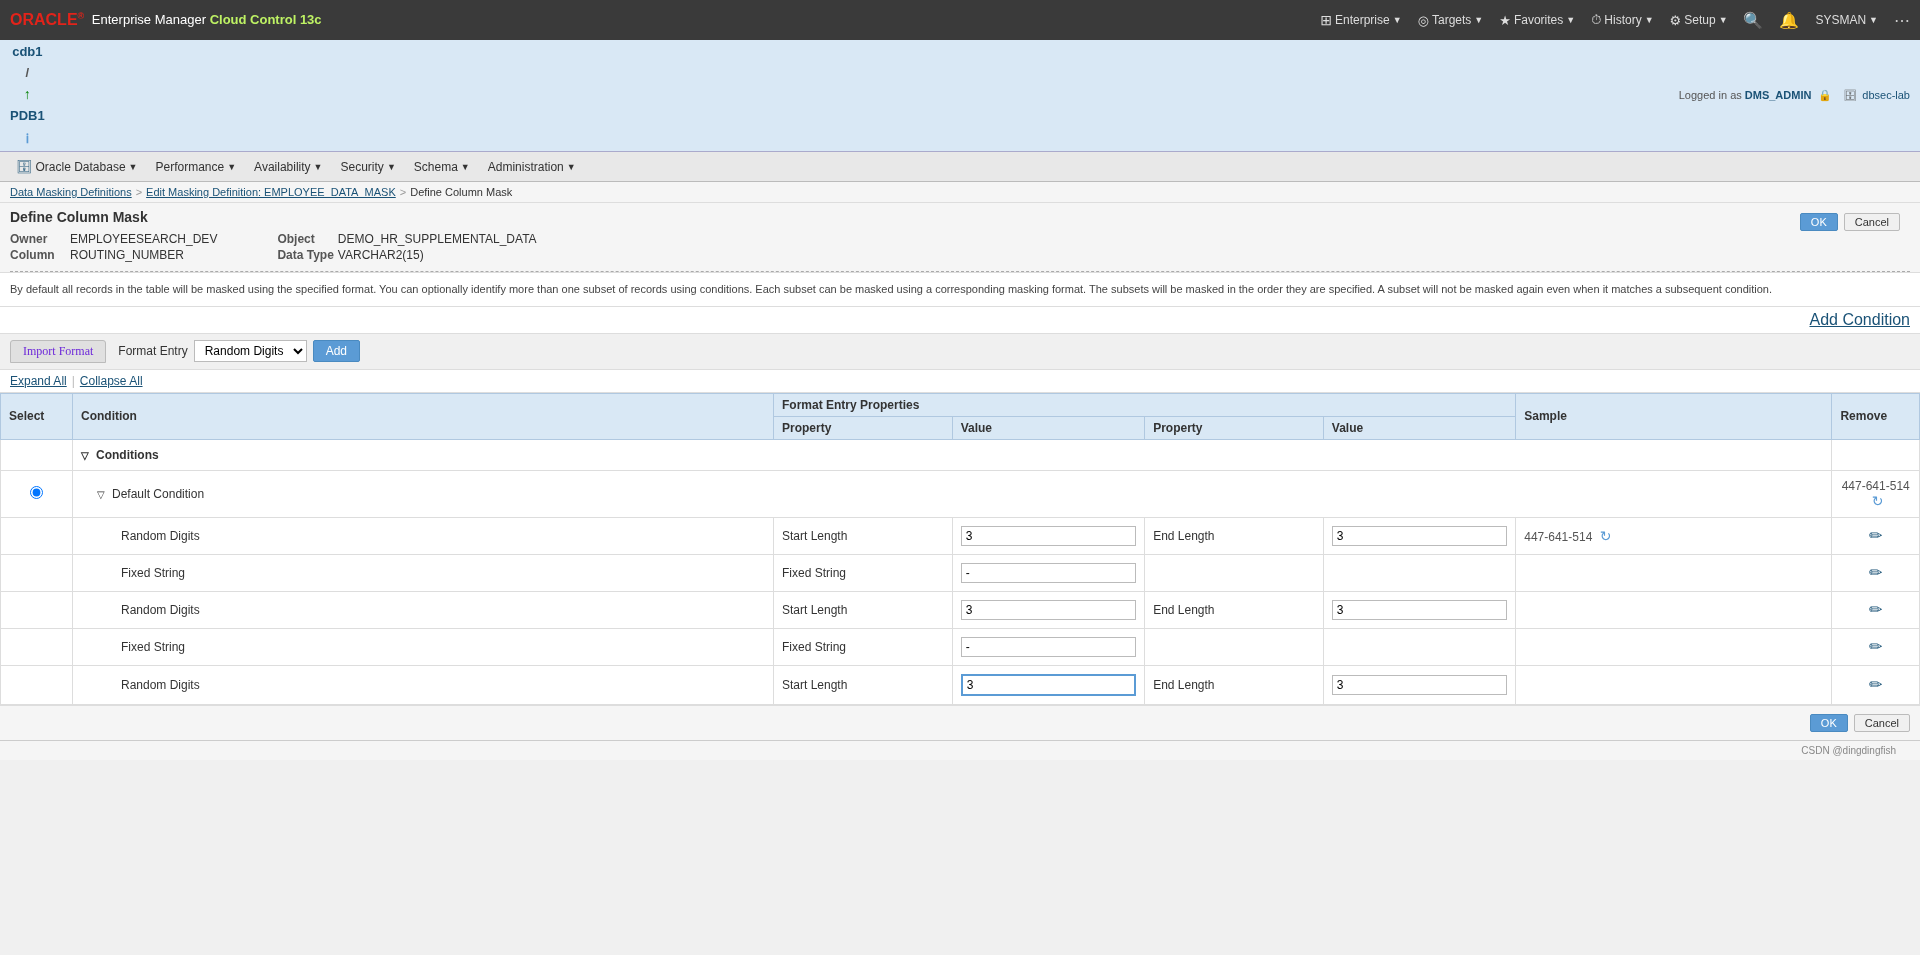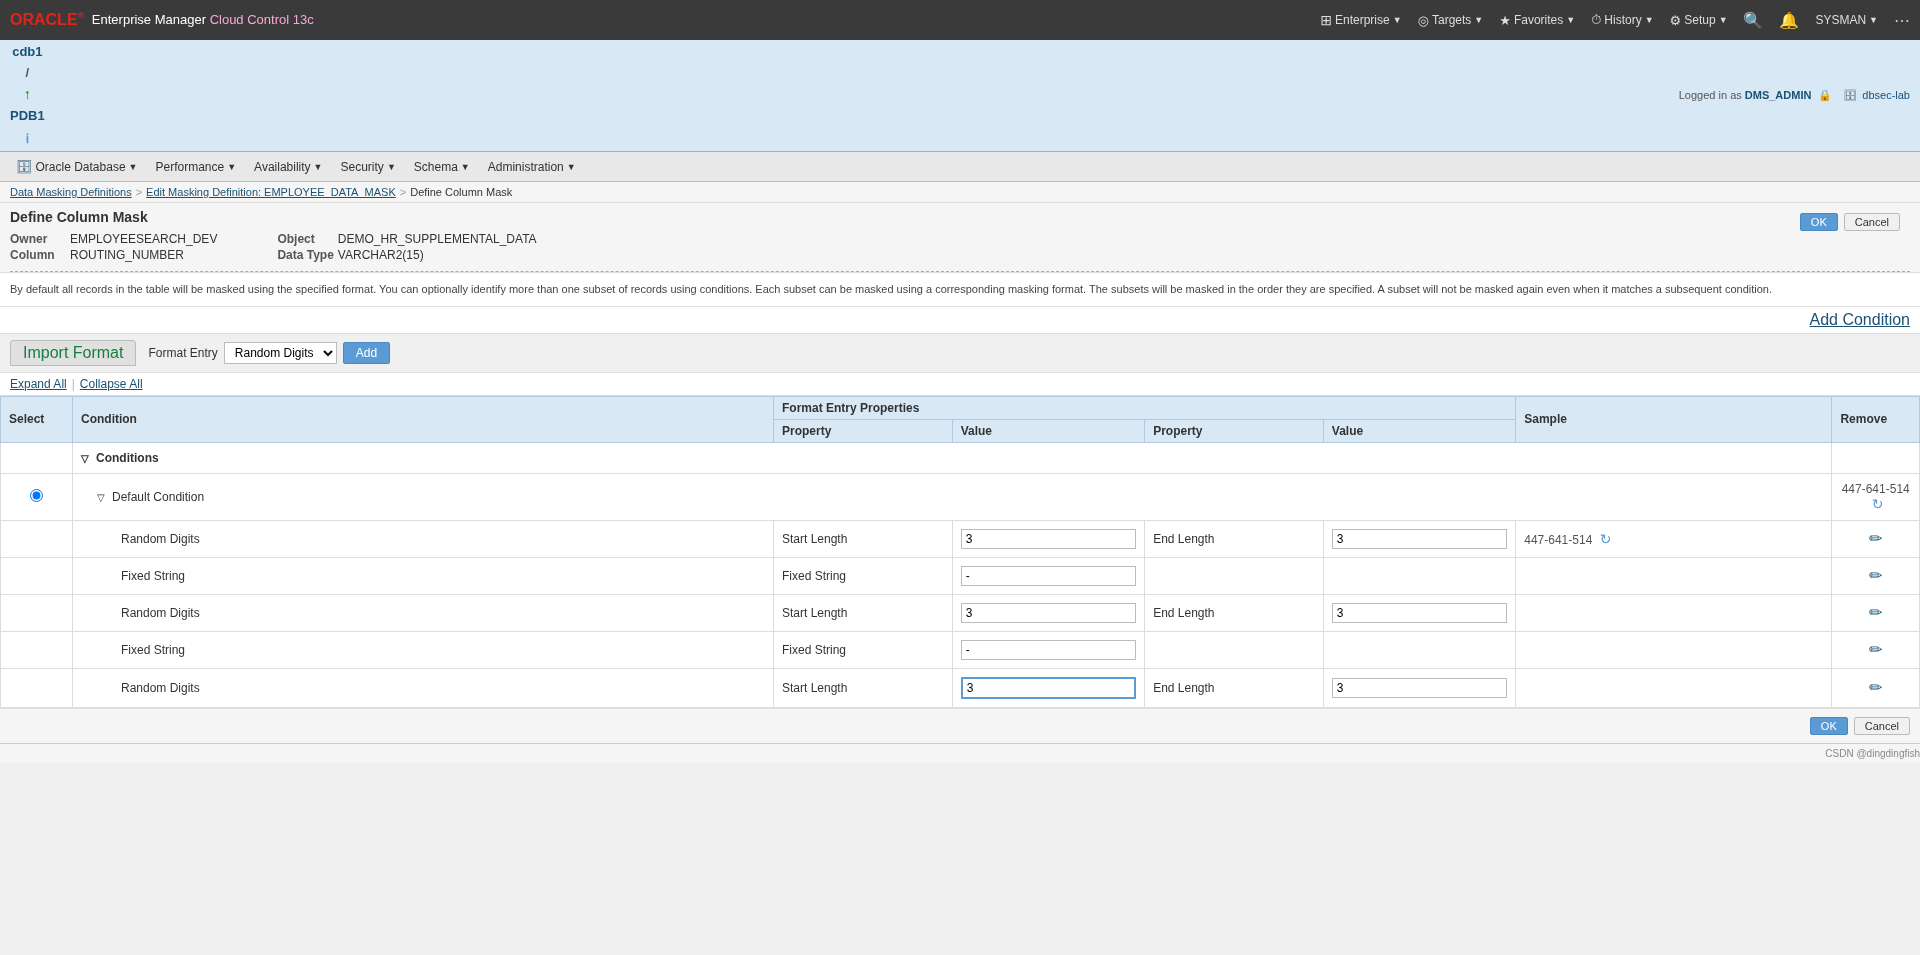--- a/index.html
+++ b/index.html
@@ -99,23 +99,24 @@
       display: flex;
       align-items: center;
       gap: 10px;
       border-bottom: 1px solid #ddd;
     }
     .tab-btn {
       background: #e0e0e0;
       border: 1px solid #bbb;
       padding: 3px 12px;
       cursor: pointer;
-      font-size: 16px;
-      color: #15803d;
+      font-size: 12px;
+      color: #6d28d9;
       border-radius: 3px 3px 0 0;
+      font-family: Liberation Serif, serif;
     }
     .toolbar-select { font-size: 12px; padding: 2px 6px; border: 1px solid #bbb; background: #fff; }
     .toolbar-add-btn {
       background: #5b9bd5;
       color: #fff;
       border: 1px solid #4a8ac0;
       padding: 3px 12px;
       cursor: pointer;
       font-size: 12px;
       border-radius: 2px;
@@ -177,21 +178,21 @@
       padding: 8px 10px;
       display: flex;
       justify-content: flex-end;
       gap: 6px;
       border-top: 1px solid #ddd;
     }
 
     
     #footer {
       background: #f5f5f5;
-      padding: 4px 0;
+      padding: 4px 24px;
       text-align: right;
       font-size: 10px;
       color: #888;
       border-top: 1px solid #ccc;
     }
 
     
     .format-entry-header {
       text-align: center;
       background: #d9e8f5;
@@ -203,21 +204,21 @@
 <body>
 
 <div id="topnav">
   <div id="topnav-left">
     <div id="topnav-logo">
       <span id="oracle-logo">
         <span style="color:#e2231a;font-weight:bold;font-size:16px;">ORACLE</span><sup style="color:#e2231a;font-size:9px;">®</sup>
       </span>
       <span style="color:#fff;font-size:13px;">
         &nbsp;<span>Enterprise Manager</span>
-        <span style="font-weight:normal;color:#f9a8d4;">Cloud Control 13c</span>
+        <span style="font-weight:bold;color:#bef264;">Cloud Control 13c</span>
       </span>
     </div>
   </div>
   <div id="topnav-right">
     <div class="topnav-item">
       <span style="font-size:14px;">⊞</span>
       <span>Enterprise</span>
       <span class="topnav-caret">▼</span>
     </div>
     <div class="topnav-item">

